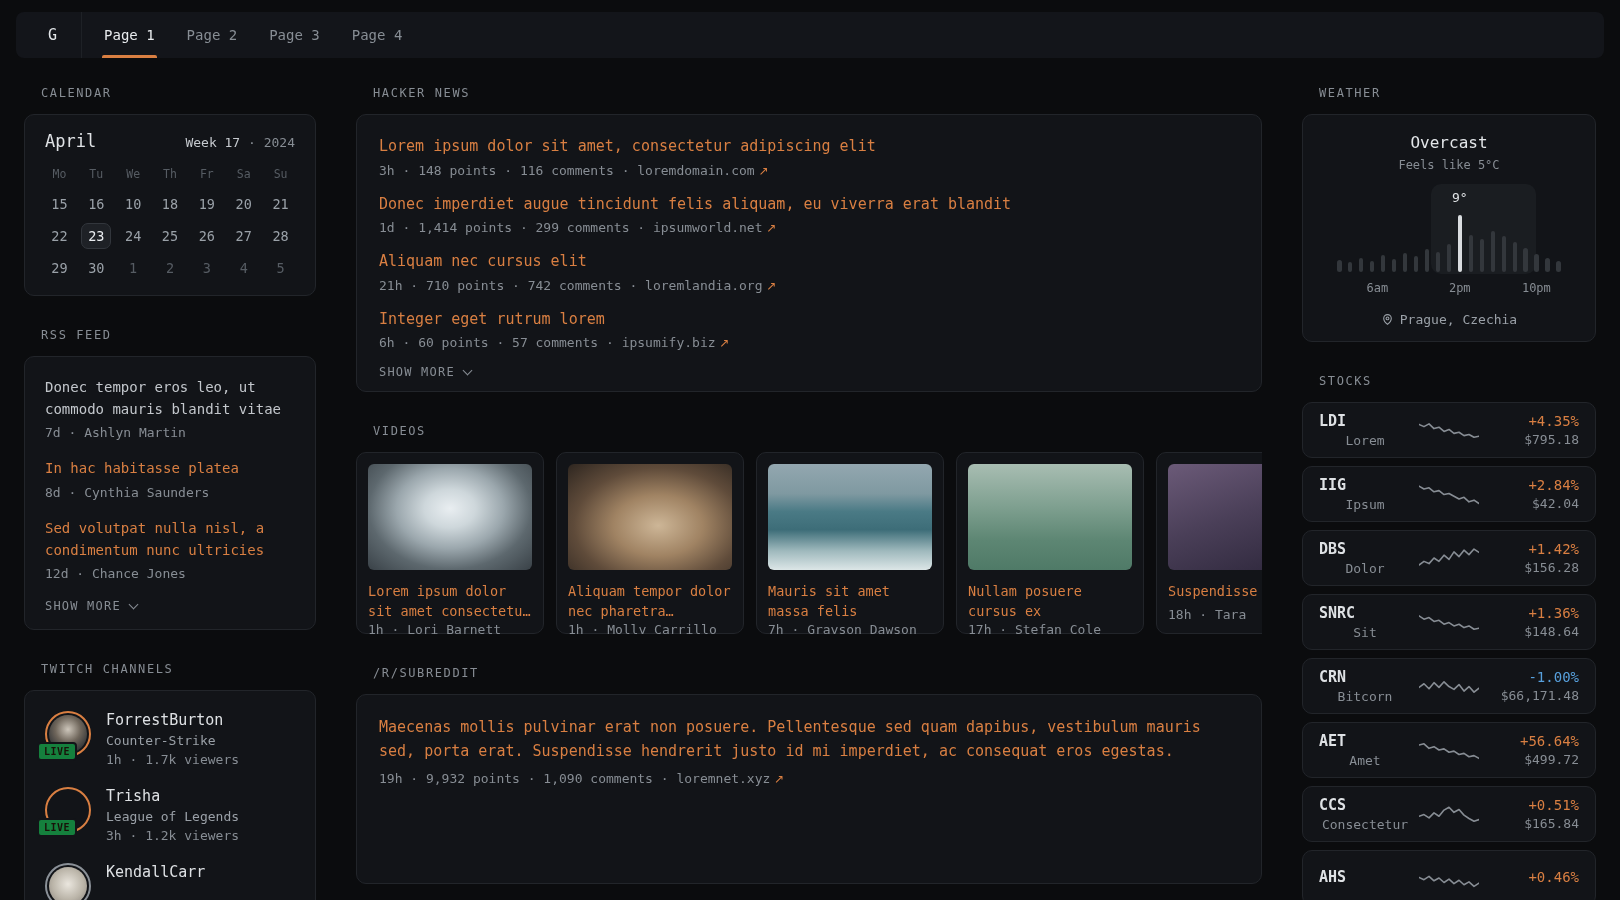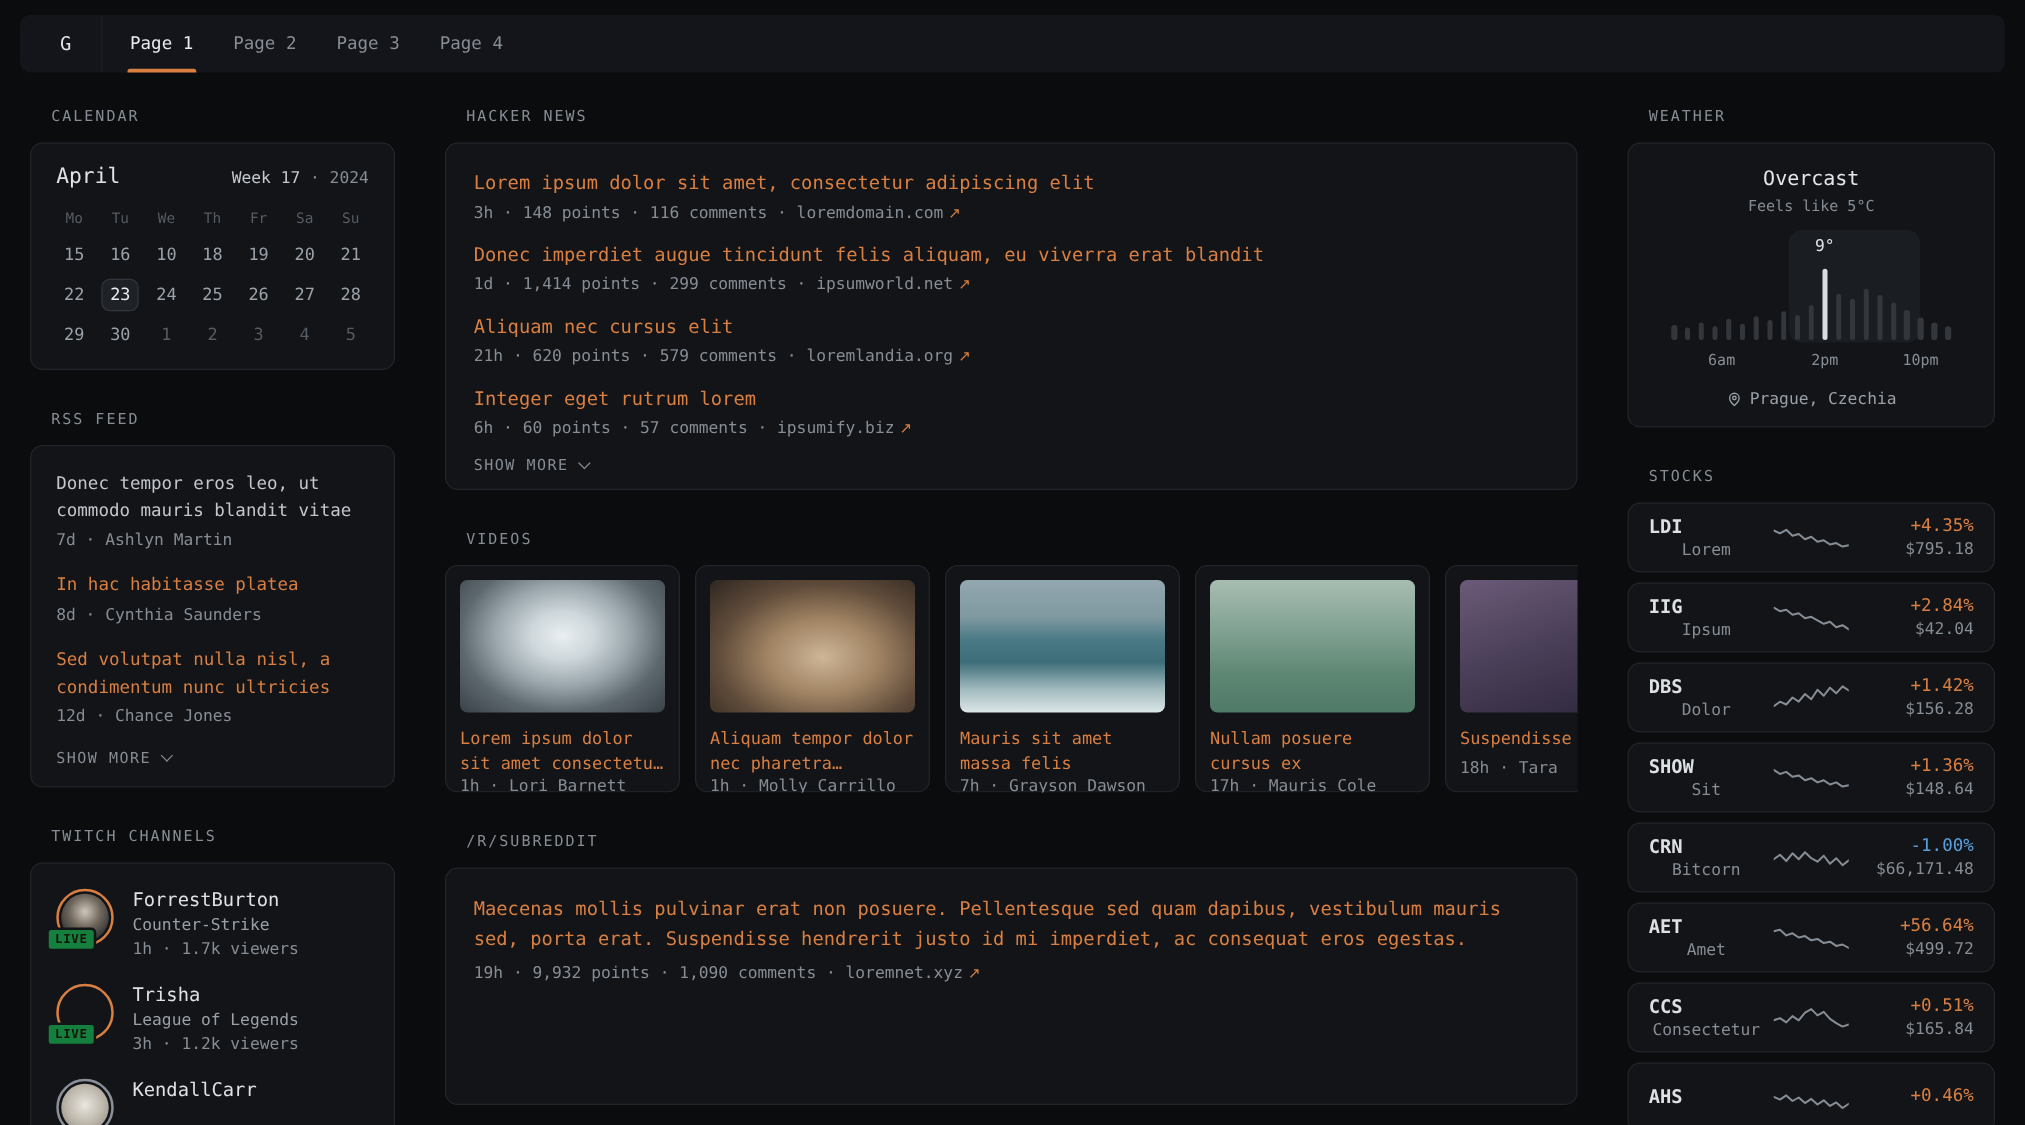--- a/index.html
+++ b/index.html
@@ -254,21 +254,21 @@
         <div class="hn-item">
           <div class="hn-title">Lorem ipsum dolor sit amet, consectetur adipiscing elit</div>
           <div class="hn-meta"><span>3h · 148 points · 116 comments · </span><span class="domain">loremdomain.com</span><span class="ext">↗</span></div>
         </div>
         <div class="hn-item">
           <div class="hn-title">Donec imperdiet augue tincidunt felis aliquam, eu viverra erat blandit</div>
           <div class="hn-meta"><span>1d · 1,414 points · 299 comments · </span><span class="domain">ipsumworld.net</span><span class="ext">↗</span></div>
         </div>
         <div class="hn-item">
           <div class="hn-title">Aliquam nec cursus elit</div>
-          <div class="hn-meta"><span>21h · 620 points · 579 comments · </span><span class="domain">loremlandia.org</span><span class="ext">↗</span></div>
+          <div class="hn-meta"><span>21h · 710 points · 742 comments · </span><span class="domain">loremlandia.org</span><span class="ext">↗</span></div>
         </div>
         <div class="hn-item">
           <div class="hn-title">Integer eget rutrum lorem</div>
           <div class="hn-meta"><span>6h · 60 points · 57 comments · </span><span class="domain">ipsumify.biz</span><span class="ext">↗</span></div>
         </div>
         <div class="show-more">
           <span>SHOW MORE</span>
           <span class="chev"></span>
         </div>
       </div>
@@ -288,21 +288,21 @@
           <div class="v-meta">1h · Molly Carrillo</div>
         </div>
         <div class="card video-card">
           <div class="thumb thumb-3"></div>
           <div class="v-title">Mauris sit amet massa felis</div>
           <div class="v-meta">7h · Grayson Dawson</div>
         </div>
         <div class="card video-card">
           <div class="thumb thumb-4"></div>
           <div class="v-title">Nullam posuere cursus ex</div>
-          <div class="v-meta">17h · Mauris Cole</div>
+          <div class="v-meta">17h · Stefan Cole</div>
         </div>
         <div class="card video-card">
           <div class="thumb thumb-5"></div>
           <div class="v-title">Suspendisse diam</div>
           <div class="v-meta">18h · Tara</div>
         </div>
       </div>
     </section>
 
     <section class="widget">
@@ -409,21 +409,21 @@
                 <polyline points="0.0,30.0 8.3,24.8 16.7,28.0 25.0,20.0 33.3,24.8 41.7,16.0 50.0,22.0 58.3,11.2 66.7,18.0 75.0,8.8 83.3,15.2 91.7,7.2 100.0,12.0" fill="none" stroke="#878d94" stroke-width="1.6" vector-effect="non-scaling-stroke" stroke-linejoin="round" stroke-linecap="round"></polyline>
               </svg>
             </div>
           <div class="s-right">
               <div class="s-change">+1.42%</div>
               <div class="s-price">$156.28</div>
             </div>
         </div>
         <div class="card stock-row">
           <div class="s-left">
-              <div class="s-ticker">SHOW</div>
+              <div class="s-ticker">SNRC</div>
               <div class="s-name">Sit</div>
             </div>
           <div class="s-spark">
               <svg viewBox="0 0 100 40" preserveAspectRatio="none">
                 <polyline points="0.0,11.2 8.3,16.0 16.7,13.6 25.0,19.2 33.3,17.6 41.7,23.2 50.0,20.8 58.3,25.6 66.7,23.2 75.0,28.0 83.3,25.6 91.7,30.4 100.0,28.8" fill="none" stroke="#878d94" stroke-width="1.6" vector-effect="non-scaling-stroke" stroke-linejoin="round" stroke-linecap="round"></polyline>
               </svg>
             </div>
           <div class="s-right">
               <div class="s-change">+1.36%</div>
               <div class="s-price">$148.64</div>

